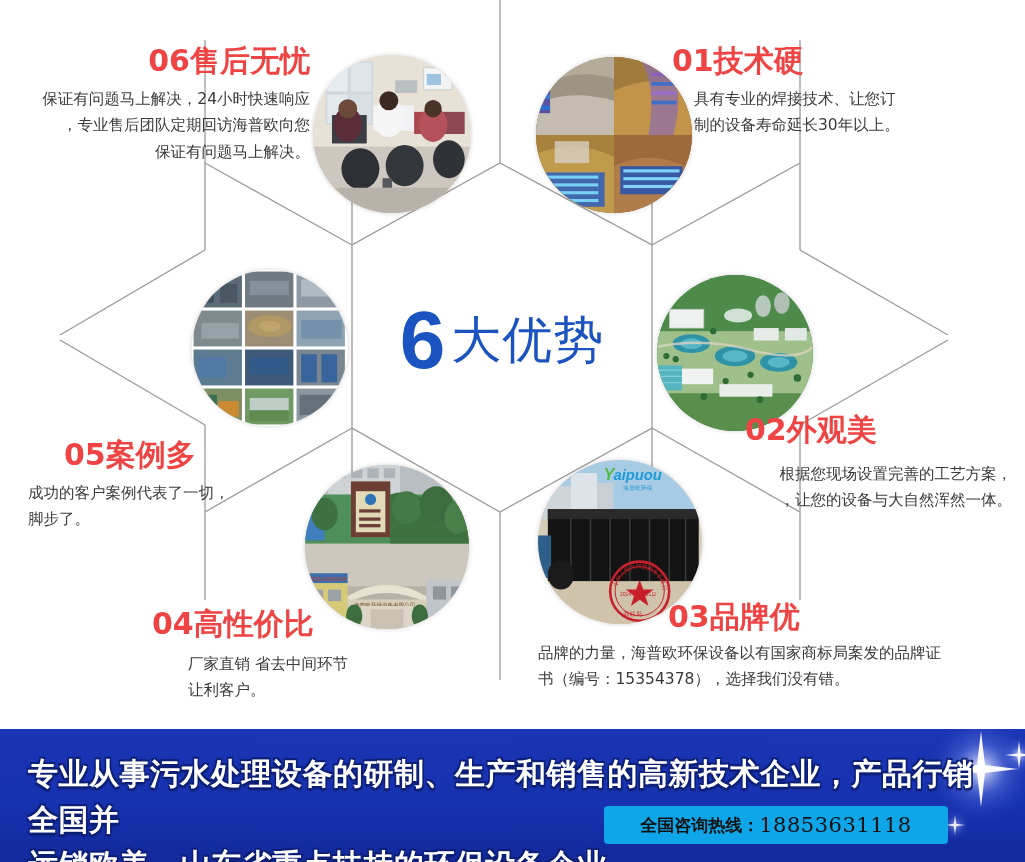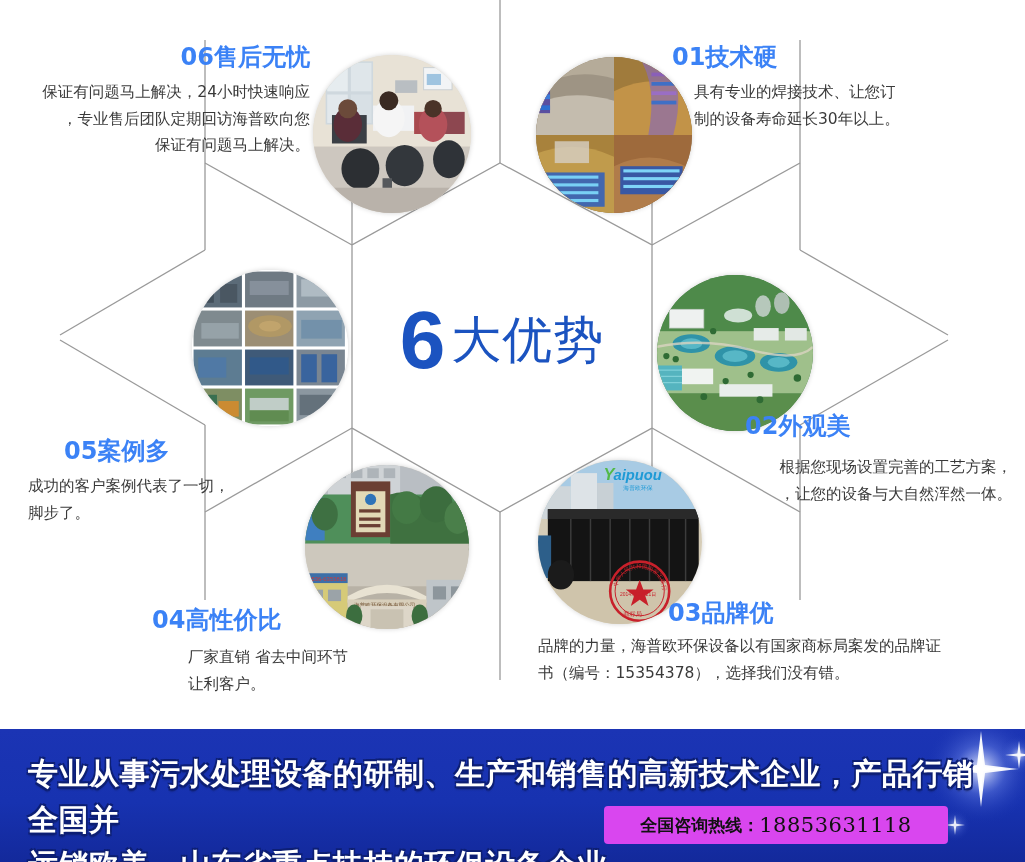--- a/index.html
+++ b/index.html
@@ -33,21 +33,21 @@
   
   .circle{
     position:absolute;border-radius:50%;overflow:hidden;
     box-shadow:0 0 5px rgba(0,0,0,.18);
   }
   .circle .ph{position:absolute;left:0;top:0;width:100%;height:100%;}
 
   
   .blk{position:absolute;}
   .blk .hd{
-    font-size:24px;font-weight:bold;color:#3b82f6;line-height:1.12;
+    font-size:30px;font-weight:bold;color:#ef4444;line-height:1.12;
     white-space:nowrap;
     font-family:"DejaVu Sans","Liberation Sans",sans-serif;
   }
   .blk .bd{
     font-size:15.5px;color:#3a3a3a;line-height:1.72;
     font-family:"DejaVu Sans","Liberation Sans",sans-serif;
   }
   .ta-r{text-align:right;}
   .ta-l{text-align:left;}
 
@@ -64,21 +64,21 @@
     color:#ffffff;font-size:30px;font-weight:bold;line-height:1.52;
     letter-spacing:.5px;
     font-family:"DejaVu Sans","Liberation Sans",sans-serif;
     text-shadow:
       -1.6px -1.6px 0 #0d1f74, 1.6px -1.6px 0 #0d1f74,
       -1.6px  1.6px 0 #0d1f74, 1.6px  1.6px 0 #0d1f74,
        0 2.5px 2px rgba(0,0,0,.35);
   }
   .hotline{
     position:absolute;left:604px;top:806px;width:344px;height:38px;
-    background:#d946ef;border-radius:4px;
+    background:#0ea5e9;border-radius:4px;
     display:flex;align-items:center;justify-content:center;
     color:#111;font-size:19px;white-space:nowrap;
     font-family:"DejaVu Sans","Liberation Sans",sans-serif;
   }
   .hotline .num{font-family:"DejaVu Serif","Liberation Serif",serif;font-size:21px;letter-spacing:.5px;}
   .hotline .lbl{font-weight:bold;font-size:17px;}
 </style>
 </head>
 <body>
 

